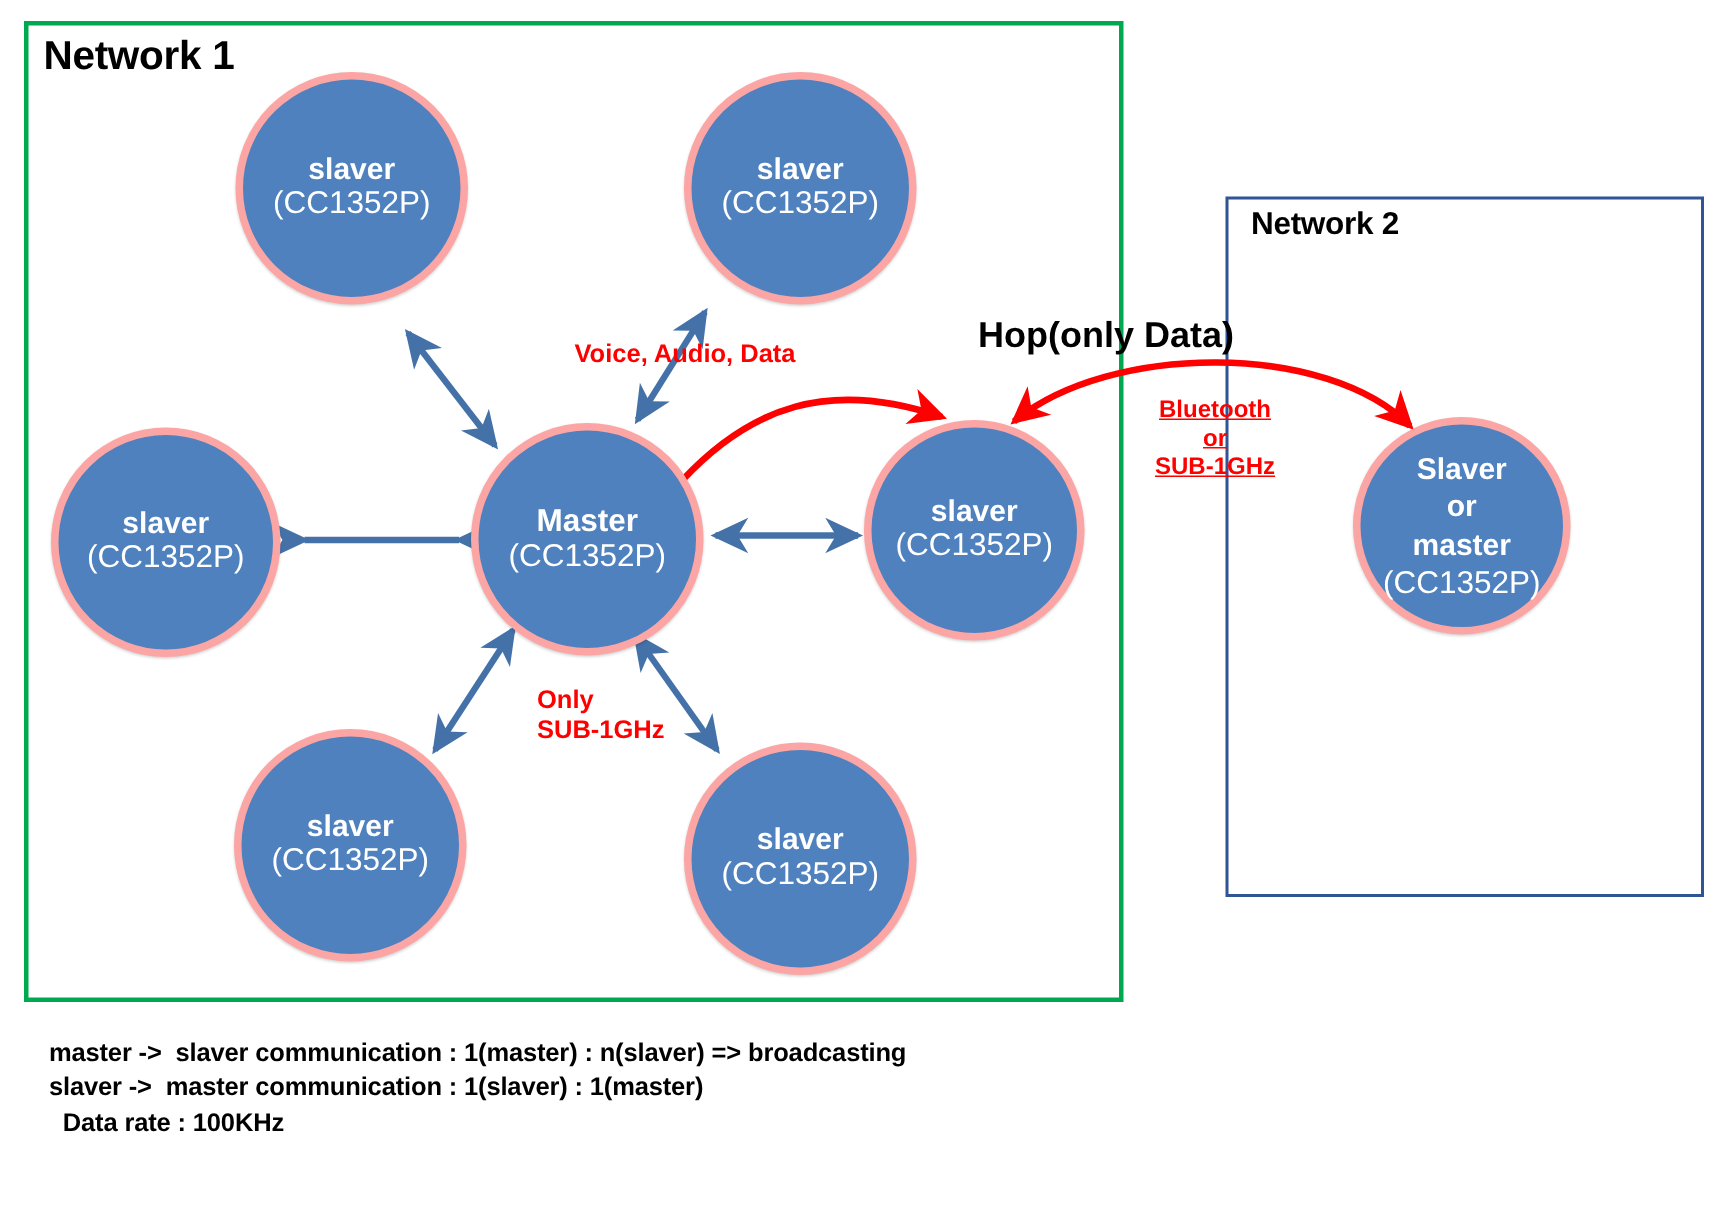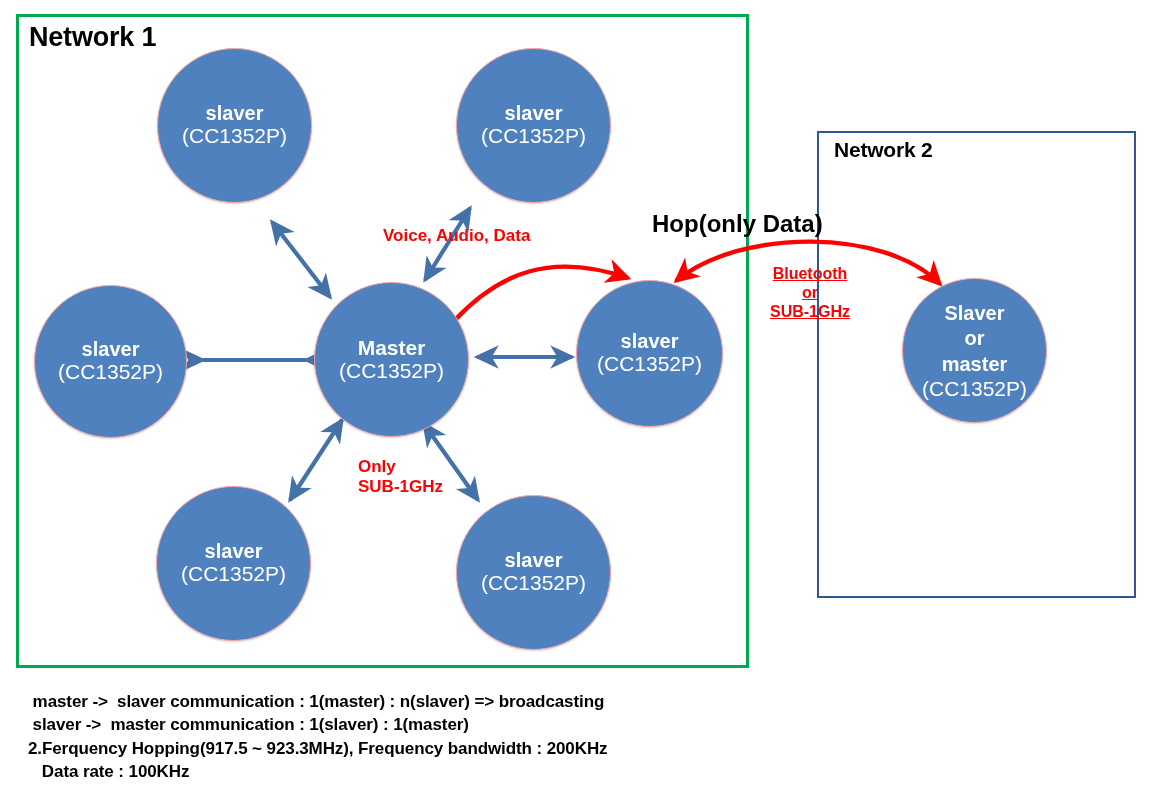--- a/index.html
+++ b/index.html
@@ -55,21 +55,21 @@
     top: 138px;
     font-size: 21px;
   }
 
   
   .node {
     position: absolute;
     box-sizing: border-box;
     border-radius: 50%;
     background: #4E81BD;
-    border: 1px solid #fca5a5;
+    border: 5px solid #fca5a5;
     display: flex;
     flex-direction: column;
     align-items: center;
     justify-content: center;
     color: #ffffff;
     text-align: center;
     line-height: 1.08;
     box-shadow: 0 1px 2px rgba(0,0,0,0.18);
   }
   .node .role {
@@ -225,17 +225,16 @@
 
   <div class="label red" id="label-bt">
     <div>Bluetooth</div>
     <div>or</div>
     <div>SUB-1GHz</div>
   </div>
 
   <div id="notes">
     <div class="note-line"> master -&gt;  slaver communication : 1(master) : n(slaver) =&gt; broadcasting</div>
     <div class="note-line"> slaver -&gt;  master communication : 1(slaver) : 1(master)</div>
-    <div class="note-line">2.Ferquency Hopping(917.5 ~ 923.3MHz), Frequency bandwidth : 200KHz</div>
     <div class="note-line">   Data rate : 100KHz</div>
   </div>
 
 </div>
 
 </body></html>

